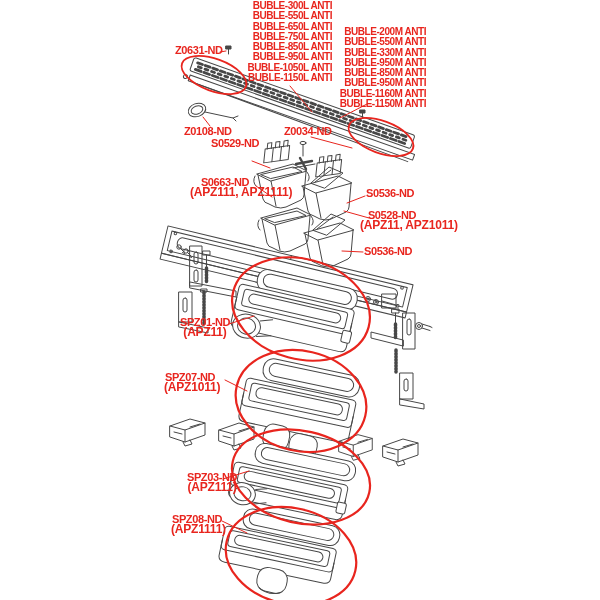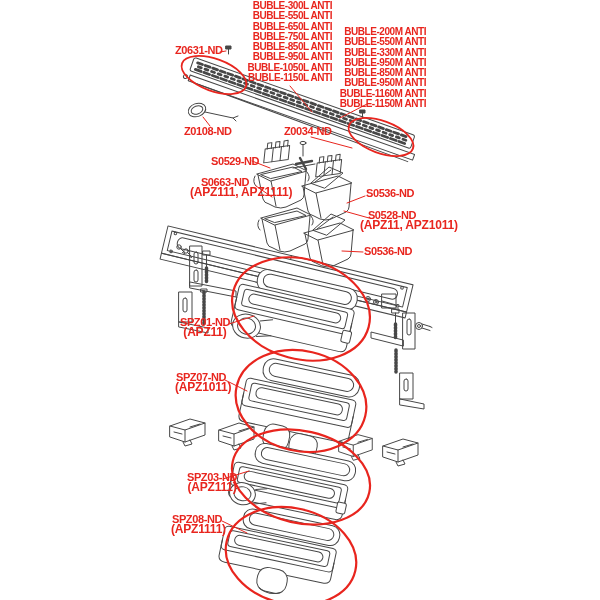--- a/index.html
+++ b/index.html
@@ -256,42 +256,42 @@
   <div>BUBLE-950M ANTI</div>
   <div>BUBLE-850M ANTI</div>
   <div>BUBLE-950M ANTI</div>
   <div>BUBLE-1160M ANTI</div>
   <div>BUBLE-1150M ANTI</div>
 </div>
 
 <div class="lbl part-label" style="left:175px;top:45px">Z0631-ND</div>
 <div class="lbl part-label" style="left:184px;top:126px">Z0108-ND</div>
 <div class="lbl part-label" style="left:284px;top:126px">Z0034-ND</div>
-<div class="lbl part-label" style="left:211px;top:156px">S0529-ND</div>
+<div class="lbl part-label" style="left:211px;top:138px">S0529-ND</div>
 
 <div class="lbl stack" style="left:190px;top:177px;width:70px">
   <div class="part-label">S0663-ND</div>
   <div class="sub-label">(APZ111, APZ1111)</div>
 </div>
 
 <div class="lbl part-label" style="left:366px;top:188px">S0536-ND</div>
 
 <div class="lbl stack" style="left:360px;top:210px;width:64px">
   <div class="part-label">S0528-ND</div>
   <div class="sub-label">(APZ11, APZ1011)</div>
 </div>
 
 <div class="lbl part-label" style="left:364px;top:246px">S0536-ND</div>
 
 <div class="lbl stack" style="left:179px;top:317px;width:52px">
   <div class="part-label">SPZ01-ND</div>
   <div class="sub-label">(APZ11)</div>
 </div>
 
-<div class="lbl stack" style="left:175px;top:372px;width:52px">
+<div class="lbl stack" style="left:164px;top:372px;width:52px">
   <div class="part-label">SPZ07-ND</div>
   <div class="sub-label">(APZ1011)</div>
 </div>
 
 <div class="lbl stack" style="left:186px;top:472px;width:52px">
   <div class="part-label">SPZ03-ND</div>
   <div class="sub-label">(APZ111)</div>
 </div>
 
 <div class="lbl stack" style="left:171px;top:514px;width:52px">

